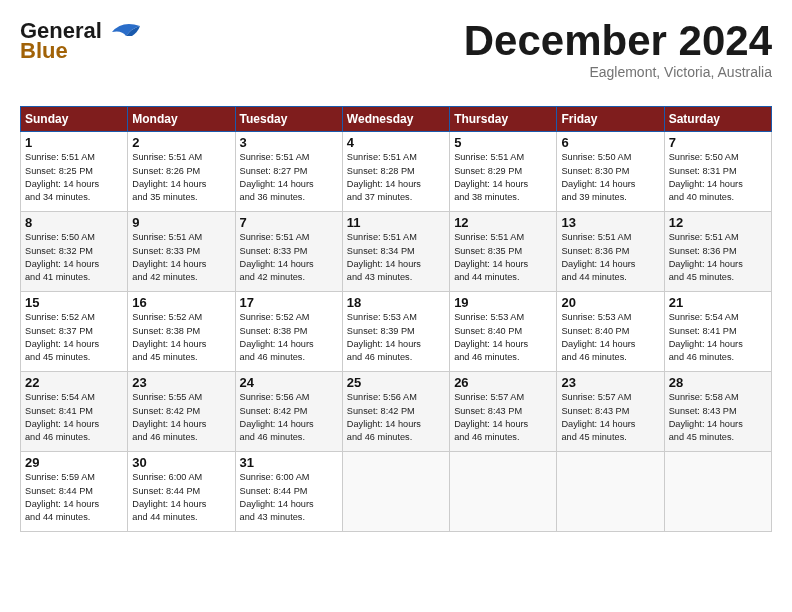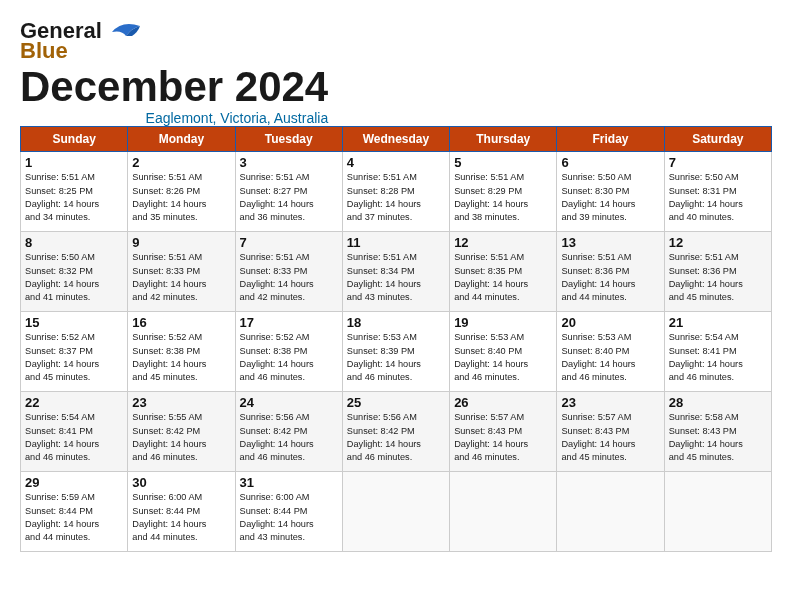--- a/index.html
+++ b/index.html
@@ -13,53 +13,52 @@
     .page {
       width: 792px;
       height: 612px;
       padding: 18px 20px 10px 20px;
       background: #fff;
     }
     .header-row {
       display: flex;
       align-items: flex-start;
       justify-content: space-between;
-      margin-bottom: 0;
-      flex-direction: column;
+      margin-bottom: 26px;
     }
     .logo {
       display: flex;
       flex-direction: column;
       align-items: flex-start;
     }
     .title-block {
       text-align: right;
     }
     .month-title {
       font-size: 42px;
       font-weight: bold;
       color: #1a1a1a;
       line-height: 1.1;
     }
     .subtitle {
       font-size: 14px;
-      color: #0369a1;
+      color: #737373;
     }
     .calendar {
       width: 100%;
       border-collapse: collapse;
       table-layout: fixed;
     }
     .calendar thead th {
-      background: #c2410c;
+      background: #7f1d1d;
       color: #fff;
       font-size: 12px;
       font-weight: bold;
       padding: 5px 4px;
-      text-align: center;
+      text-align: left;
       border: 1px solid #1a5aad;
     }
     .calendar tbody td {
       border: 1px solid #ccc;
       vertical-align: top;
       padding: 3px 4px;
       font-size: 9.5px;
       color: #222;
       height: 80px;
       background: #fff;

